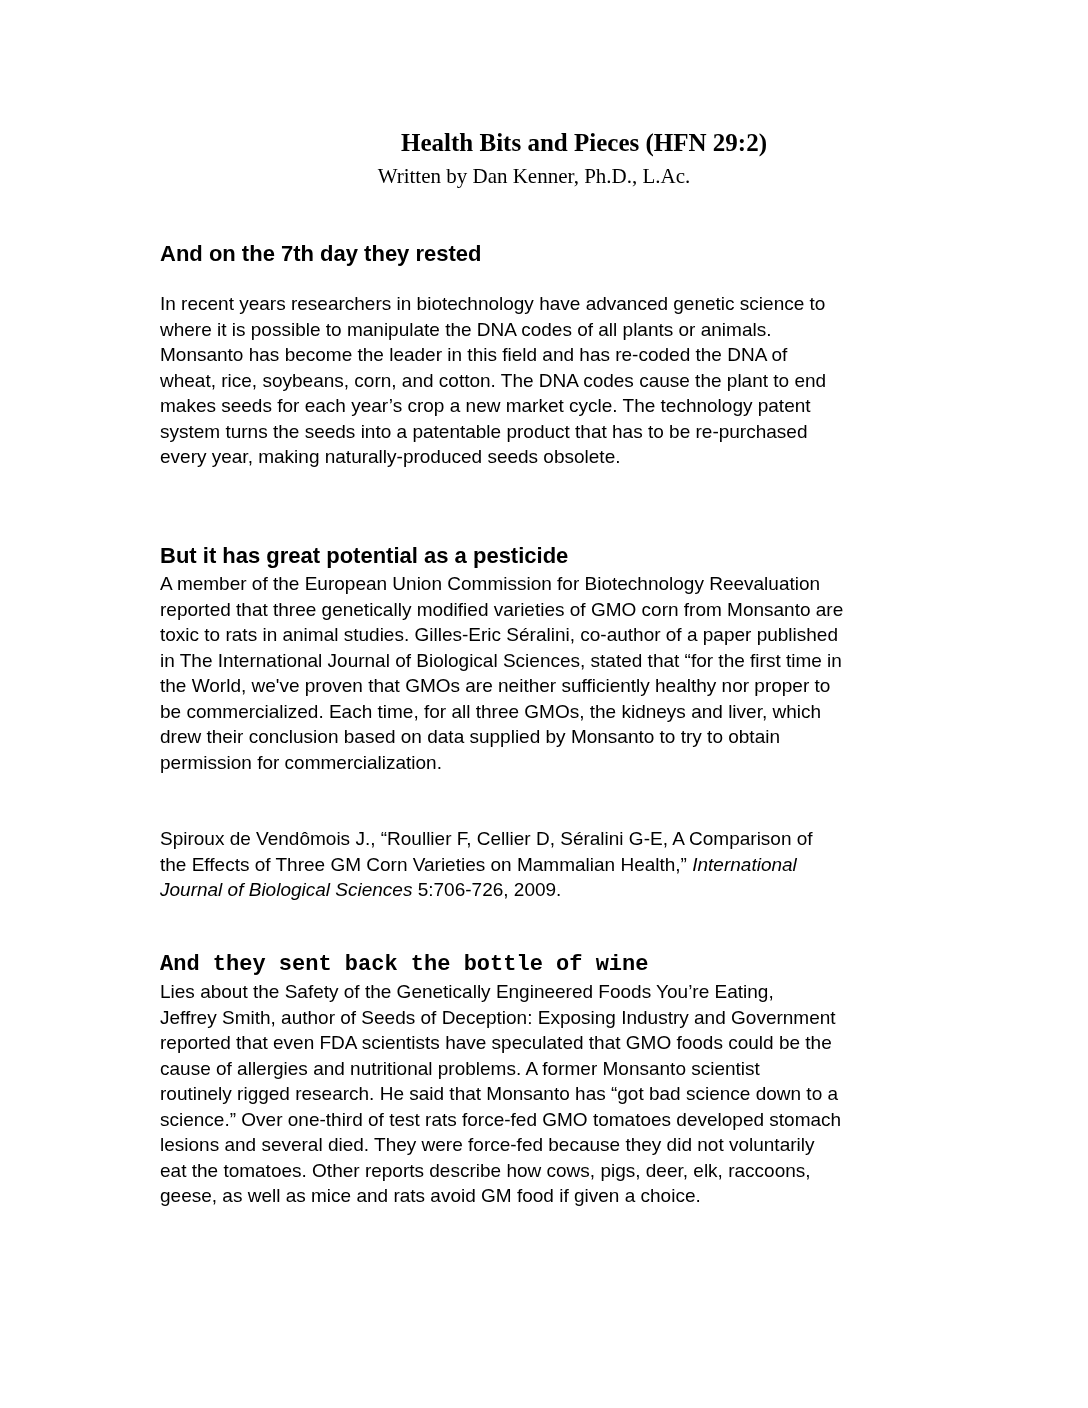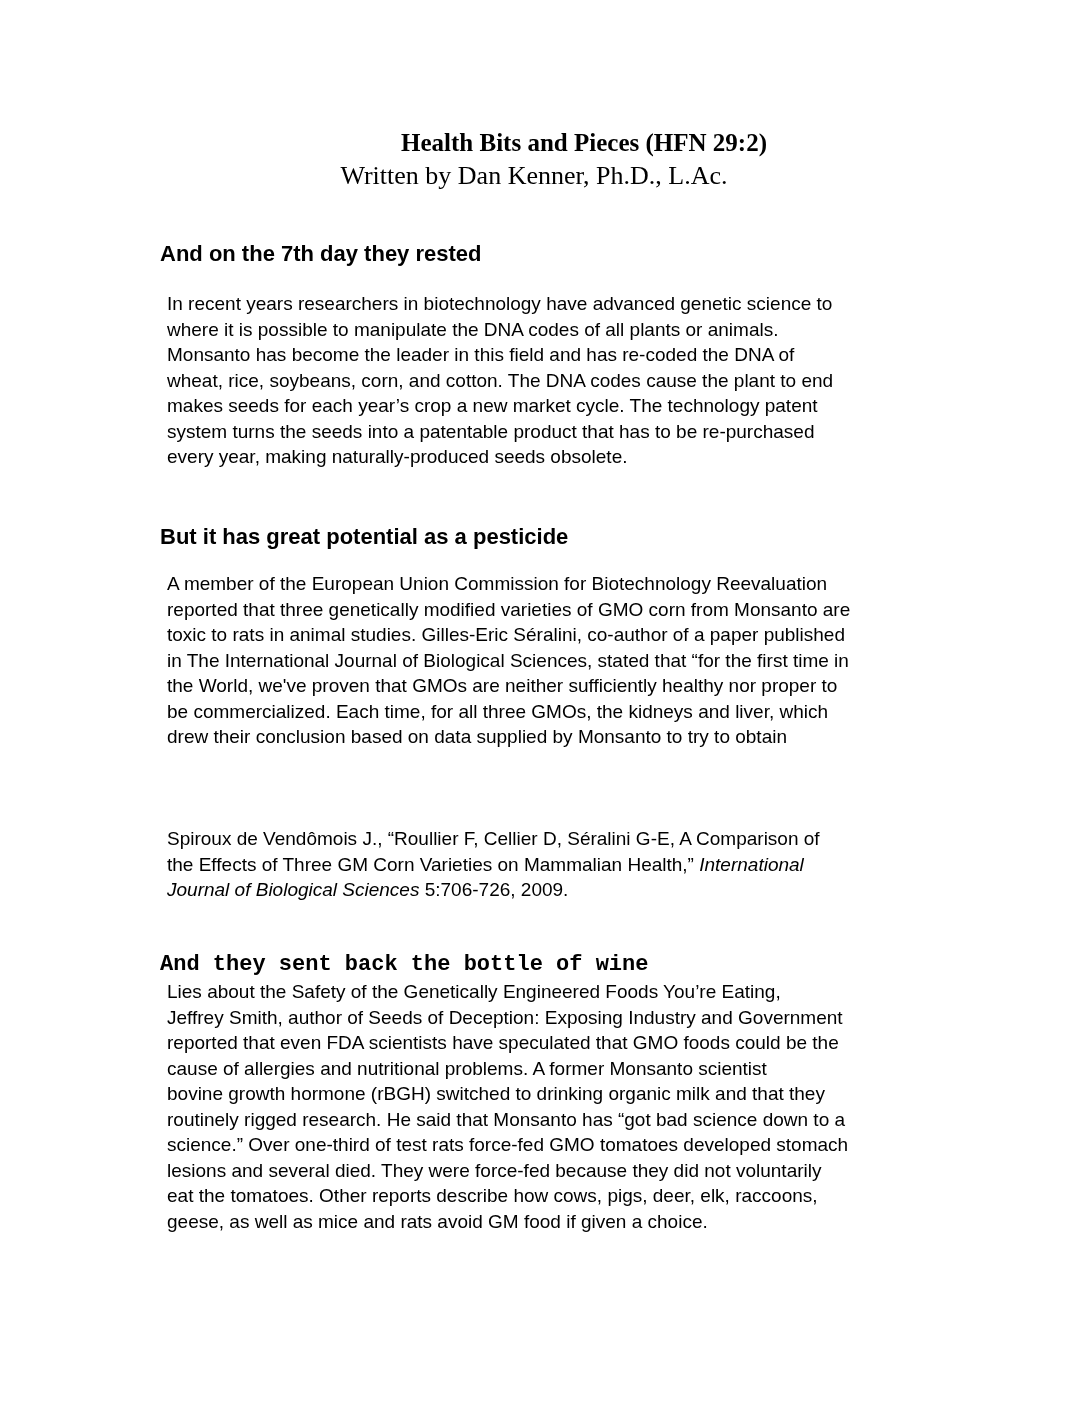--- a/index.html
+++ b/index.html
@@ -4,32 +4,32 @@
   <style>
     html, body { margin: 0; padding: 0; background: #ffffff; }
     body { width: 1088px; height: 1408px; position: relative; overflow: hidden; color: #000; }
     .page { position: absolute; left: 0; top: 0; width: 1088px; height: 1408px; background: #fff; }
     .title {
       position: absolute; left: 0; width: 1088px; top: 127px; text-align: center;
       font-family: "Liberation Serif", "DejaVu Serif", serif; font-weight: bold; font-size: 25px; line-height: 32px; padding-left: 40px;
     }
     .subtitle {
       position: absolute; left: 0; width: 1068px; top: 162px; text-align: center;
-      font-family: "Liberation Serif", "DejaVu Serif", serif; font-size: 26px; line-height: 28px;
+      font-family: "Liberation Serif", "DejaVu Serif", serif; font-size: 21px; line-height: 28px;
     }
     .heading {
       position: absolute; left: 160px;
       font-family: "Liberation Sans", "DejaVu Sans", sans-serif; font-weight: bold; font-size: 22px; line-height: 25px;
       white-space: nowrap;
     }
     .para {
       position: absolute; left: 160px; width: 780px;
       font-family: "Liberation Sans", "DejaVu Sans", sans-serif; font-size: 19px; line-height: 25.5px;
     }
-    .line { display: block; white-space: nowrap; height: 25.5px; margin-left: 7px; }
+    .line { display: block; white-space: nowrap; height: 25.5px; }
     em { font-style: italic; }
   </style>
 </head>
 <body>
 
 <div class="page">
 
   <div class="title">Health Bits and Pieces (HFN 29:2)</div>
   <div class="subtitle">Written by Dan Kenner, Ph.D., L.Ac.</div>
 
@@ -37,44 +37,44 @@
   <div class="para" style="top:291px;">
     <span class="line">In recent years researchers in biotechnology have advanced genetic science to</span>
     <span class="line">where it is possible to manipulate the DNA codes of all plants or animals.</span>
     <span class="line">Monsanto has become the leader in this field and has re-coded the DNA of</span>
     <span class="line">wheat, rice, soybeans, corn, and cotton. The DNA codes cause the plant to end</span>
     <span class="line">makes seeds for each year’s crop a new market cycle. The technology patent</span>
     <span class="line">system turns the seeds into a patentable product that has to be re-purchased</span>
     <span class="line">every year, making naturally-produced seeds obsolete.</span>
   </div>
 
-  <div class="heading" style="top:524px;">But it has great potential as a pesticide</div>
+  <div class="heading" style="top:543px;">But it has great potential as a pesticide</div>
   <div class="para" style="top:571px;">
     <span class="line">A member of the European Union Commission for Biotechnology Reevaluation</span>
     <span class="line">reported that three genetically modified varieties of GMO corn from Monsanto are</span>
     <span class="line">toxic to rats in animal studies. Gilles-Eric Séralini, co-author of a paper published</span>
     <span class="line">in The International Journal of Biological Sciences, stated that “for the first time in</span>
     <span class="line">the World, we've proven that GMOs are neither sufficiently healthy nor proper to</span>
     <span class="line">be commercialized. Each time, for all three GMOs, the kidneys and liver, which</span>
     <span class="line">drew their conclusion based on data supplied by Monsanto to try to obtain</span>
+    <span class="line">permission for commercialization.</span>
   </div>
 
   <div class="para" style="top:826px;">
     <span class="line">Spiroux de Vendômois J., “Roullier F, Cellier D, Séralini G-E, A Comparison of</span>
     <span class="line"><span>the Effects of Three GM Corn Varieties on Mammalian Health,” </span><em>International</em></span>
     <span class="line"><em>Journal of  Biological Sciences</em><span> 5:706-726, 2009.</span></span>
   </div>
 
   <div class="heading" style="top:952px;font-family:Liberation Mono, monospace;">And they sent back the bottle of wine</div>
   <div class="para" style="top:979px;">
     <span class="line">Lies about the Safety of the Genetically Engineered Foods You’re Eating,</span>
     <span class="line">Jeffrey Smith, author of Seeds of Deception: Exposing Industry and Government</span>
     <span class="line">reported that even FDA scientists have speculated that GMO foods could be the</span>
     <span class="line">cause of allergies and nutritional problems. A former Monsanto scientist</span>
-    <span class="line">bovine growth hormone (rBGH) switched to drinking organic milk and that they</span>
     <span class="line">routinely rigged research. He said that Monsanto has “got bad science down to a</span>
     <span class="line">science.” Over one-third of test rats force-fed GMO tomatoes developed stomach</span>
     <span class="line">lesions and several died. They were force-fed because they did not voluntarily</span>
     <span class="line">eat the tomatoes. Other reports describe how cows, pigs, deer, elk, raccoons,</span>
     <span class="line">geese, as well as mice and rats avoid GM food if given a choice.</span>
   </div>
 
 </div>
 
 </body></html>

